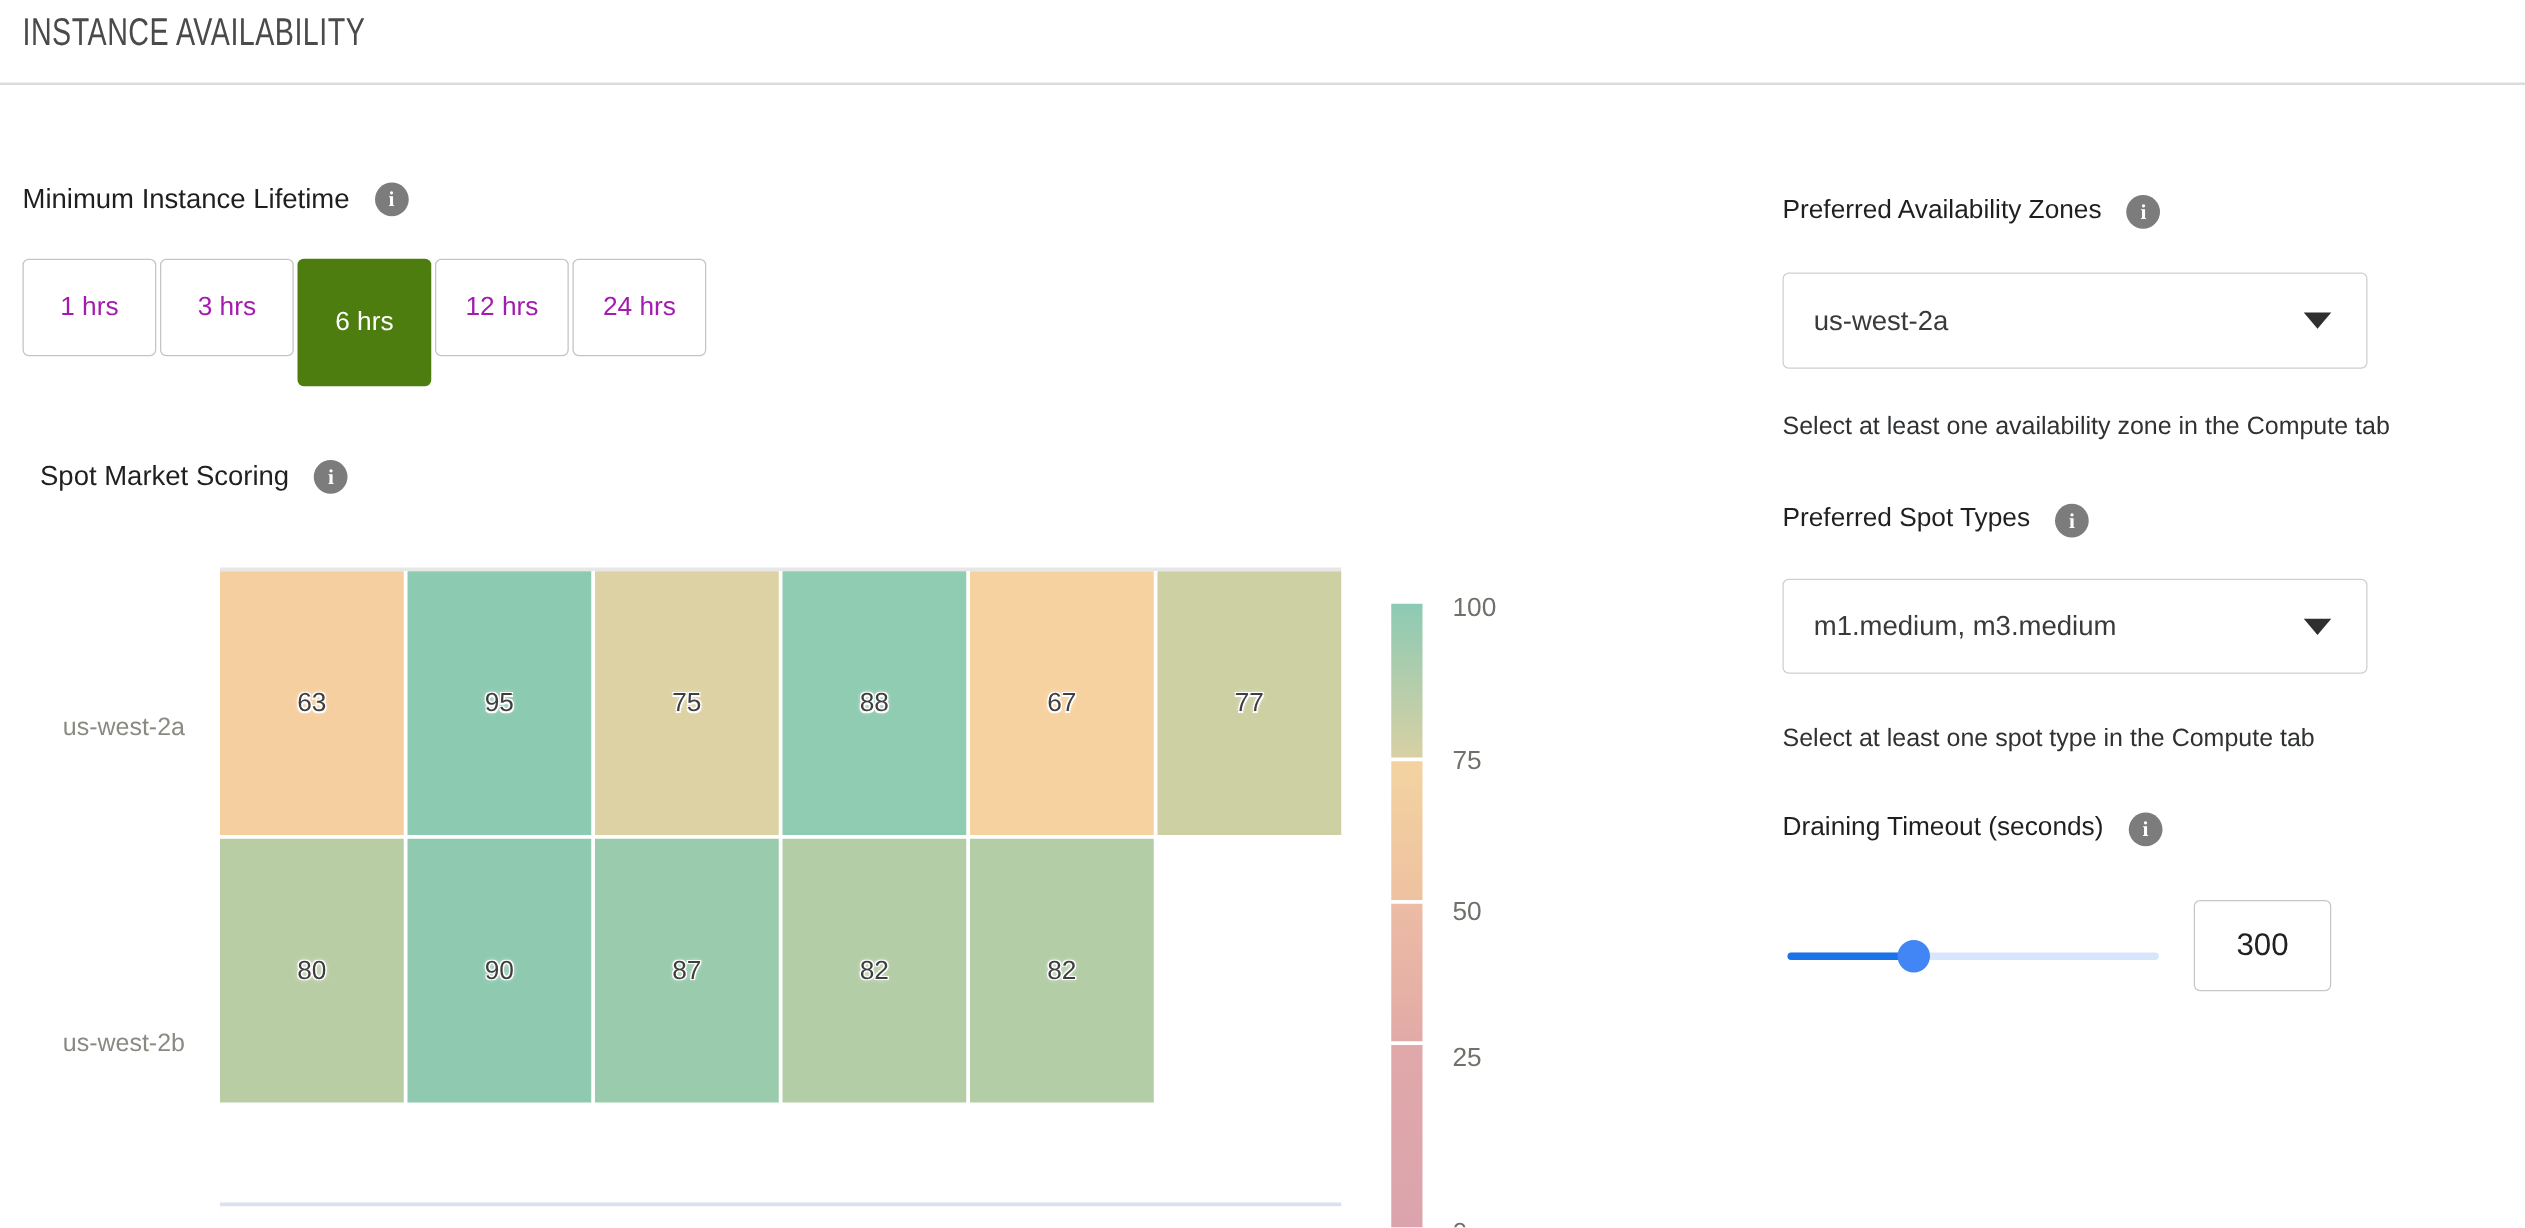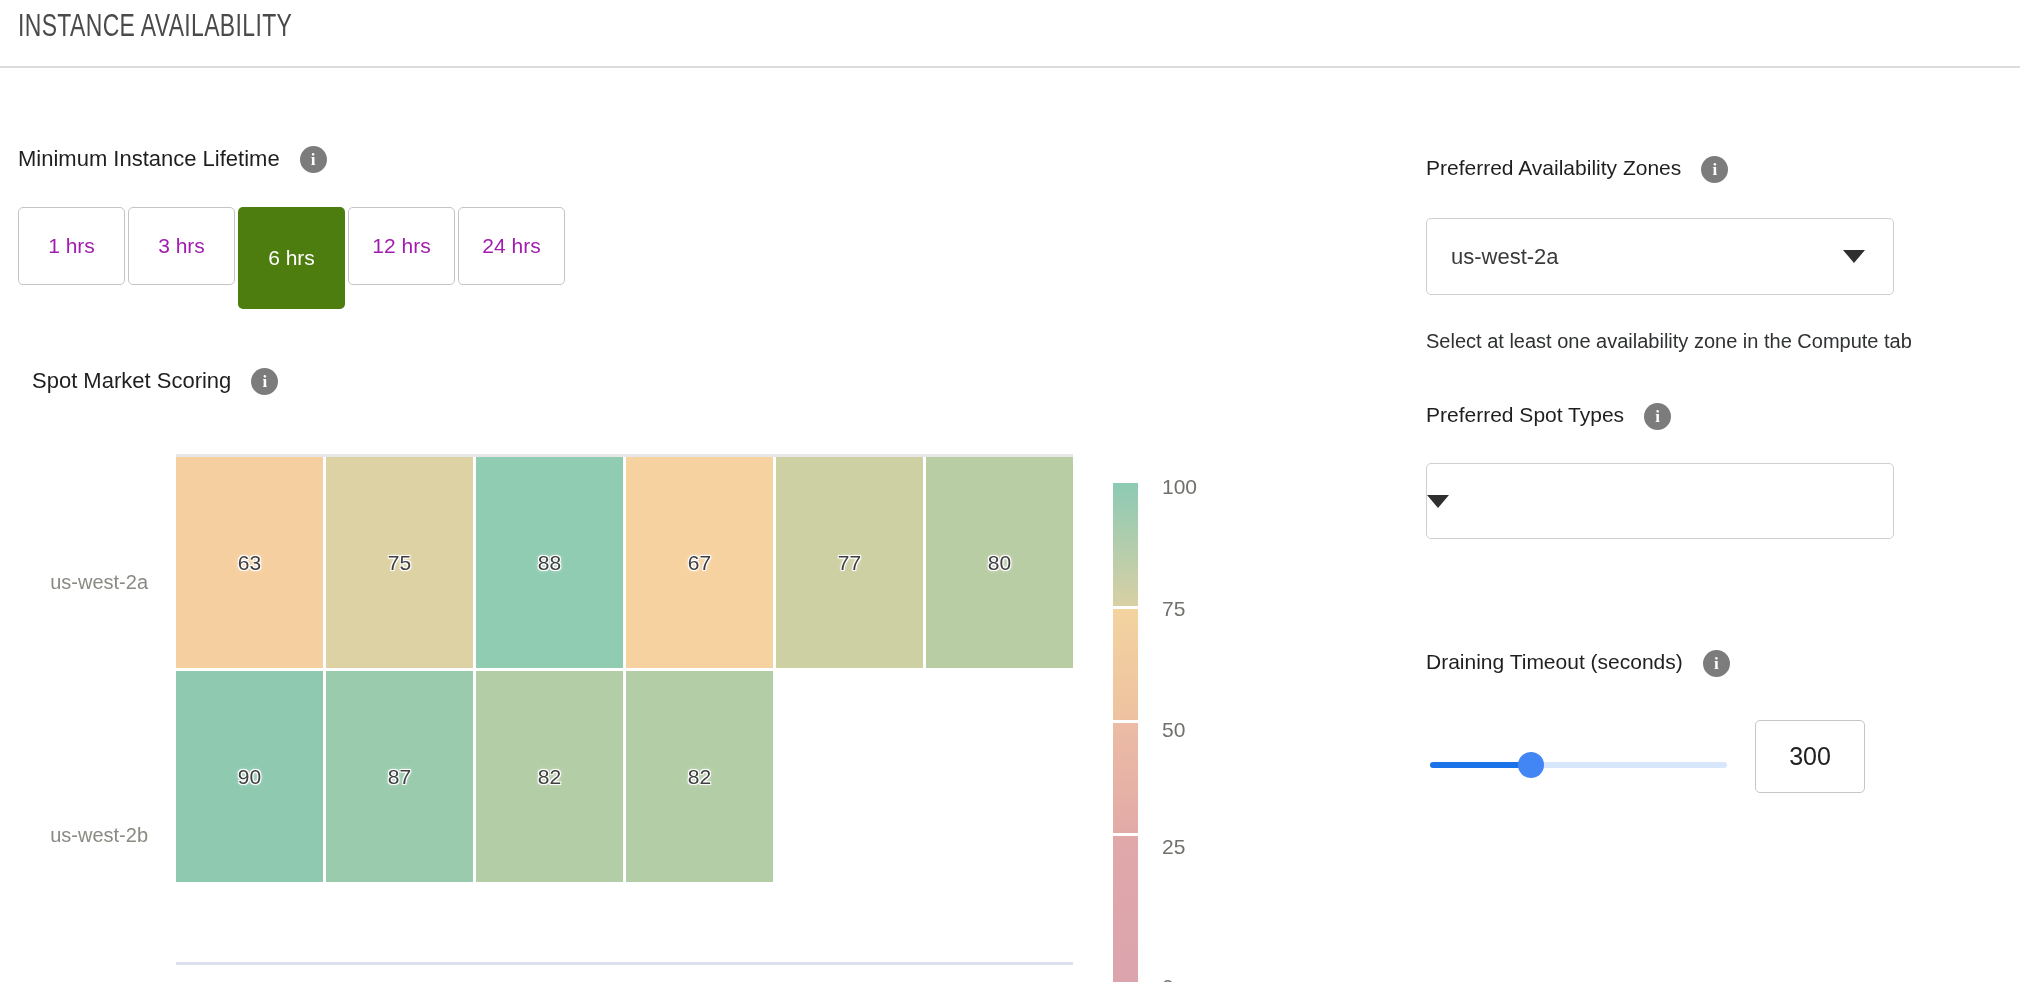--- a/index.html
+++ b/index.html
@@ -92,20 +92,21 @@
     </div>
 
   <div class="label-row" style="left:32px;top:368px;">
     <span class="field-label">Spot Market Scoring</span>
     <span class="info-icon">i</span>
   </div>
 
   <div class="hm-top-strip"></div>
   <div class="hm-grid">
       <div class="hm-cell" style="background: rgb(246, 207, 160);">63</div>
+      <div class="hm-cell" style="background: rgb(141, 202, 178);">95</div>
       <div class="hm-cell" style="background: rgb(221, 210, 163);">75</div>
       <div class="hm-cell" style="background: rgb(144, 204, 178);">88</div>
       <div class="hm-cell" style="background: rgb(247, 210, 161);">67</div>
       <div class="hm-cell" style="background: rgb(205, 208, 163);">77</div>
       <div class="hm-cell" style="background: rgb(185, 205, 165);">80</div>
       <div class="hm-cell" style="background: rgb(142, 201, 176);">90</div>
       <div class="hm-cell" style="background: rgb(153, 203, 172);">87</div>
       <div class="hm-cell" style="background: rgb(179, 205, 166);">82</div>
       <div class="hm-cell" style="background: rgb(179, 205, 166);">82</div>
     </div>
@@ -136,22 +137,24 @@
     <span class="dd-value">us-west-2a</span>
     <span class="caret"></span>
   </div>
   <div class="helper-text" style="top:330px;">Select at least one availability zone in the Compute tab</div>
 
   <div class="label-row" style="left:1426px;top:403px;">
     <span class="field-label" style="font-size:21px;">Preferred Spot Types</span>
     <span class="info-icon">i</span>
   </div>
   <div class="dropdown" style="top:463px;height:74px;">
+    <span class="dd-value">m1.medium, m3.medium</span>
     <span class="caret"></span>
   </div>
+  <div class="helper-text" style="top:580px;">Select at least one spot type in the Compute tab</div>
 
   <div class="label-row" style="left:1426px;top:650px;">
     <span class="field-label" style="font-size:21px;">Draining Timeout (seconds)</span>
     <span class="info-icon">i</span>
   </div>
   <div class="slider">
     <div class="track"></div>
     <div class="fill" style="width: 34%;"></div>
     <div class="thumb" style="left: 34%;"></div>
   </div>

